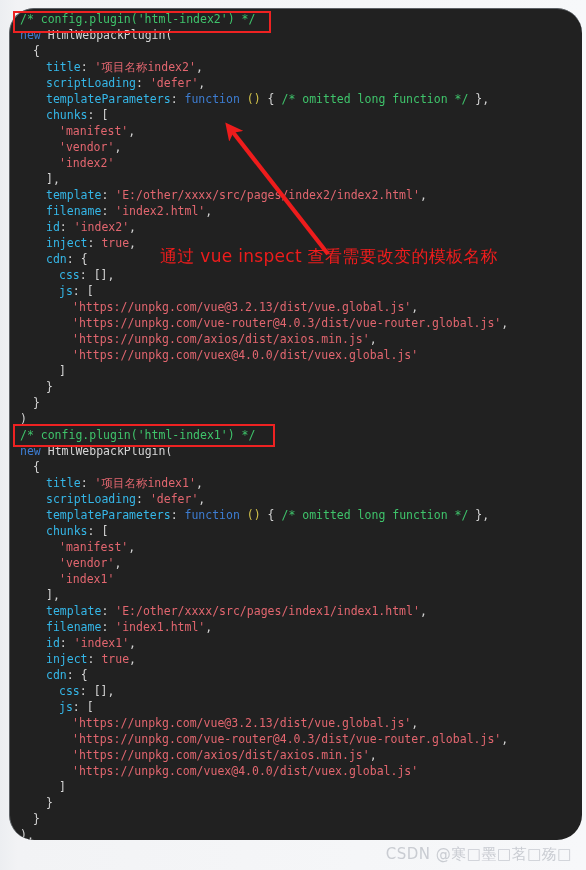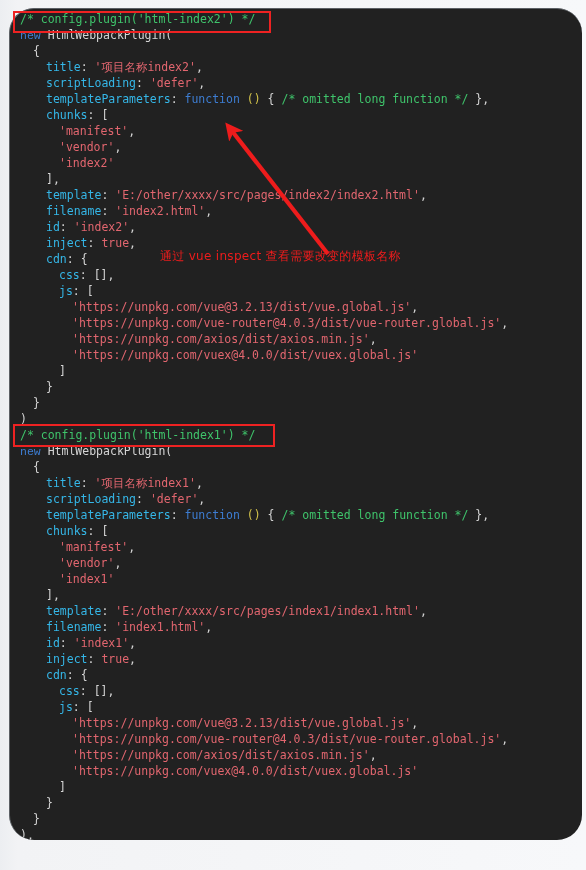--- a/index.html
+++ b/index.html
@@ -50,21 +50,21 @@
 
   .ln {
     height: 16px;
     white-space: pre;
     color: #d8d8d8;
   }
 
   
   .tk-comment  { color: #3fc46b; }
   .tk-key      { color: #35b7e8; }
-  .tk-keyword  { color: #3d7dd2; font-family: Liberation Mono, monospace; }
+  .tk-keyword  { color: #3d7dd2; }
   .tk-string   { color: #e2666f; text-align: center; }
   .tk-plain    { color: #d5d5d5; }
   .tk-bool     { color: #e2666f; text-align: center; }
   .tk-fn       { color: #3d7dd2; }
   .tk-paren    { color: #d2c24a; }
 
   
   .redbox {
     position: absolute;
     border: 2px solid #ee2222;
@@ -82,21 +82,21 @@
     height: 150px;
     pointer-events: none;
   }
 
   #annotation-text {
     position: absolute;
     left: 160px;
     top: 246px;
     color: #ee1c1c;
     font-family: "DejaVu Sans", "Liberation Sans", sans-serif;
-    font-size: 12px;
+    font-size: 17px;
     line-height: 20px;
     white-space: nowrap;
     letter-spacing: 0.3px;
     pointer-events: none;
   }
 
   
   #watermark {
     position: absolute;
     right: 14px;
@@ -124,14 +124,15 @@
     <defs>
       <marker id="arrowhead" markerWidth="4.2" markerHeight="4.2" refX="1.6" refY="2.1" orient="auto">
         <path d="M0,0 L4.2,2.1 L0,4.2 L1.1,2.1 Z" fill="#ee1c1c"></path>
       </marker>
     </defs>
     <line x1="118" y1="139" x2="22" y2="16" stroke="#ee1c1c" stroke-width="4.2" stroke-linecap="butt" marker-end="url(#arrowhead)"></line>
   </svg>
 
   <div id="annotation-text">通过 vue inspect 查看需要改变的模板名称</div>
 
+  <div id="watermark">CSDN @寒□墨□茗□殇□</div>
 
 </div>
 
 </body></html>

